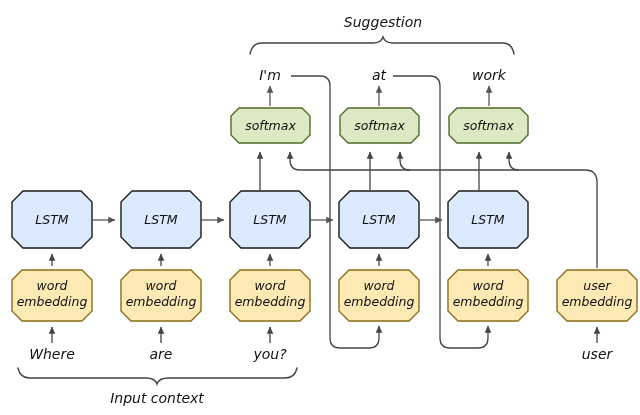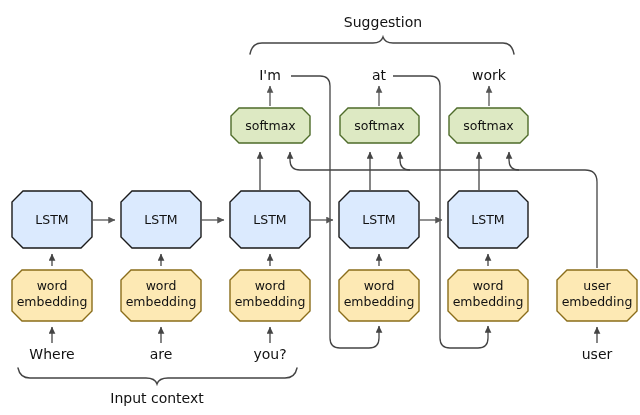--- a/index.html
+++ b/index.html
@@ -1,18 +1,18 @@
 <!DOCTYPE html>
 <html><head>
 <meta charset="utf-8">
 <style>
   html,body{margin:0;padding:0;background:#ffffff;}
   body{width:640px;height:415px;overflow:hidden;
        font-family:"DejaVu Sans","Liberation Sans",sans-serif;}
-  #stage{position:relative;width:640px;height:415px;background:#ffffff;}
+  #stage{position:relative;width:640px;height:415px;background:#ffffff;font-style:italic;}
   svg{display:block;}
   .bx{stroke:#1a1a1a;stroke-width:1.4;}
   .lstm-fill{fill:#dbeafe;}
   .soft-fill{fill:#dde9c3;stroke:#4e6b2a;}
   .emb-fill{fill:#fde9b4;stroke:#8a6d1a;}
   .lbl{font-size:12.5px;fill:#111111;text-anchor:middle;dominant-baseline:middle;}
   .lbl2{font-size:12.5px;fill:#111111;text-anchor:middle;}
   .word{font-size:14px;fill:#111111;text-anchor:middle;}
   .cap{font-size:14px;fill:#111111;text-anchor:middle;}
   .arr{stroke:#555;stroke-width:1.3;fill:none;}

